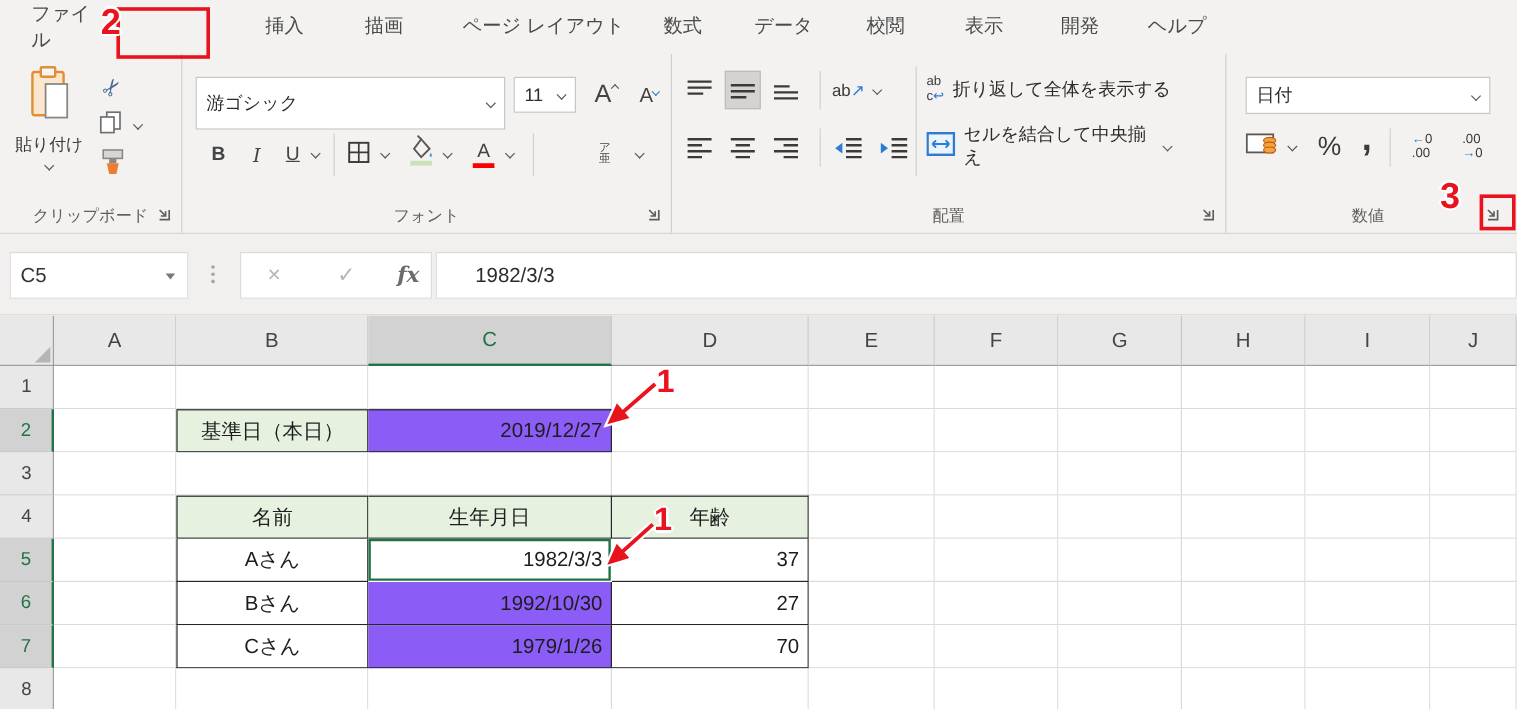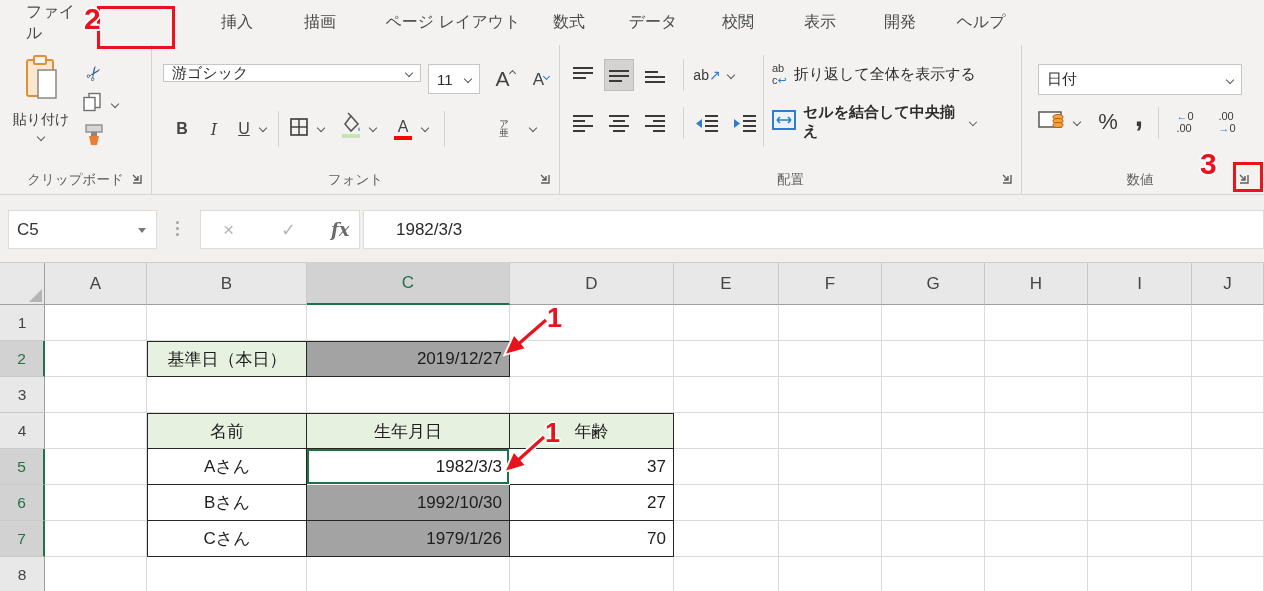--- a/index.html
+++ b/index.html
@@ -76,21 +76,21 @@
   .rowhdr { font-size:15.5px; border-bottom:1px solid #c9c9c9; border-right:1px solid #9f9f9f; }
   .rowhdr.sel { background:#d2d2d2; color:#217346; border-right:2px solid #217346; }
   .corner { background:#e8e8e8; border-right:1px solid #9f9f9f; border-bottom:1px solid #9f9f9f; }
   .corner .tri { position:absolute; right:2px; bottom:2px; width:0; height:0;
     border-left:13px solid transparent; border-bottom:13px solid #b5b5b5; }
   .cell { position:absolute; background:#fff; border-right:1px solid #dadada; border-bottom:1px solid #dadada;
     display:flex; align-items:center; font-size:17px; color:#1d1d1d; padding:0 7px; }
   .al-right { justify-content:flex-end; }
   .al-center { justify-content:center; }
   .bg-green { background:#e7f1e0; }
-  .bg-gray { background:#a3a3a3; }
+  .bg-gray { background:#8b5cf6; }
   .cell.active { box-shadow:inset 0 0 0 2px #217346; border-right-color:transparent;
     border-bottom-color:transparent; z-index:2; background:#fff; }
 
   
   #ann { position:absolute; left:0; top:0; width:1264px; height:591px; pointer-events:none; z-index:60; }
   .redbox { position:absolute; border:3px solid #e8131d; }
   .rednum { position:absolute; color:#e8131d; font-weight:bold; font-size:30px;
     text-shadow:-2px 0 #fff,2px 0 #fff,0 -2px #fff,0 2px #fff,-1px -1px #fff,1px 1px #fff,1px -1px #fff,-1px 1px #fff; }
   .rednum.small { font-size:27px; }
 </style>
@@ -168,21 +168,21 @@
     <div class="grp-label">クリップボード</div>
     <div class="launcher">
       <svg width="14" height="14" viewBox="0 0 14 14">
           <path d="M3 3 L8 8 M8 4 L8 8 L4 8" stroke="#5f5e5c" stroke-width="1.4" fill="none"></path>
           <path d="M3 11 H11 V3" stroke="#5f5e5c" stroke-width="1.4" fill="none"></path>
         </svg>
     </div>
   </div>
 
   <div class="group" style="left:152px;width:408px;">
-    <div class="combo" style="left:11px;top:19px;width:258px;height:18px;font-family:Liberation Mono, monospace;">
+    <div class="combo" style="left:11px;top:19px;width:258px;height:44px;font-family:Liberation Mono, monospace;">
       <span>游ゴシック</span>
       <span class="chev"></span>
     </div>
     <div class="combo" style="left:276px;top:19px;width:52px;height:30px;">
       <span>11</span>
       <span class="chev"></span>
     </div>
     <div class="rbtn" style="left:338px;top:20px;width:30px;height:28px;font-size:21px;color:#444;">
       <span>A</span>
       <span class="chev up" style="width:5px;height:5px;margin-bottom:12px;"></span>
@@ -335,21 +335,21 @@
       <svg width="24" height="18" viewBox="0 0 24 18">
           <g stroke="#3b3a39" stroke-width="2">
             <line x1="10" y1="2" x2="23" y2="2"></line>
             <line x1="10" y1="7" x2="23" y2="7"></line>
             <line x1="10" y1="12" x2="23" y2="12"></line>
             <line x1="10" y1="17" x2="23" y2="17"></line>
           </g>
           <polygon points="1,5 1,14 7,9.5" fill="#2b7cd3"></polygon>
         </svg>
     </div>
-    <div class="rbtn" style="left:212px;top:62px;width:204px;height:30px;justify-content:flex-start;font-weight:bold;">
+    <div class="rbtn" style="left:212px;top:62px;width:204px;height:30px;justify-content:flex-start;">
       <span style="margin-right:7px;">
         <svg width="24" height="20" viewBox="0 0 24 20">
           <rect x="1" y="1" width="22" height="18" fill="#eaf3fb" stroke="#2b7cd3" stroke-width="2"></rect>
           <path d="M5 10 H19 M5 10 l3 -3 M5 10 l3 3 M19 10 l-3 -3 M19 10 l-3 3" stroke="#2b7cd3" stroke-width="1.6" fill="none"></path>
         </svg>
       </span>
       <span class="riblabel">セルを結合して中央揃え</span>
       <span class="chev" style="margin-left:10px;"></span>
     </div>
     <div class="grp-label">配置</div>

